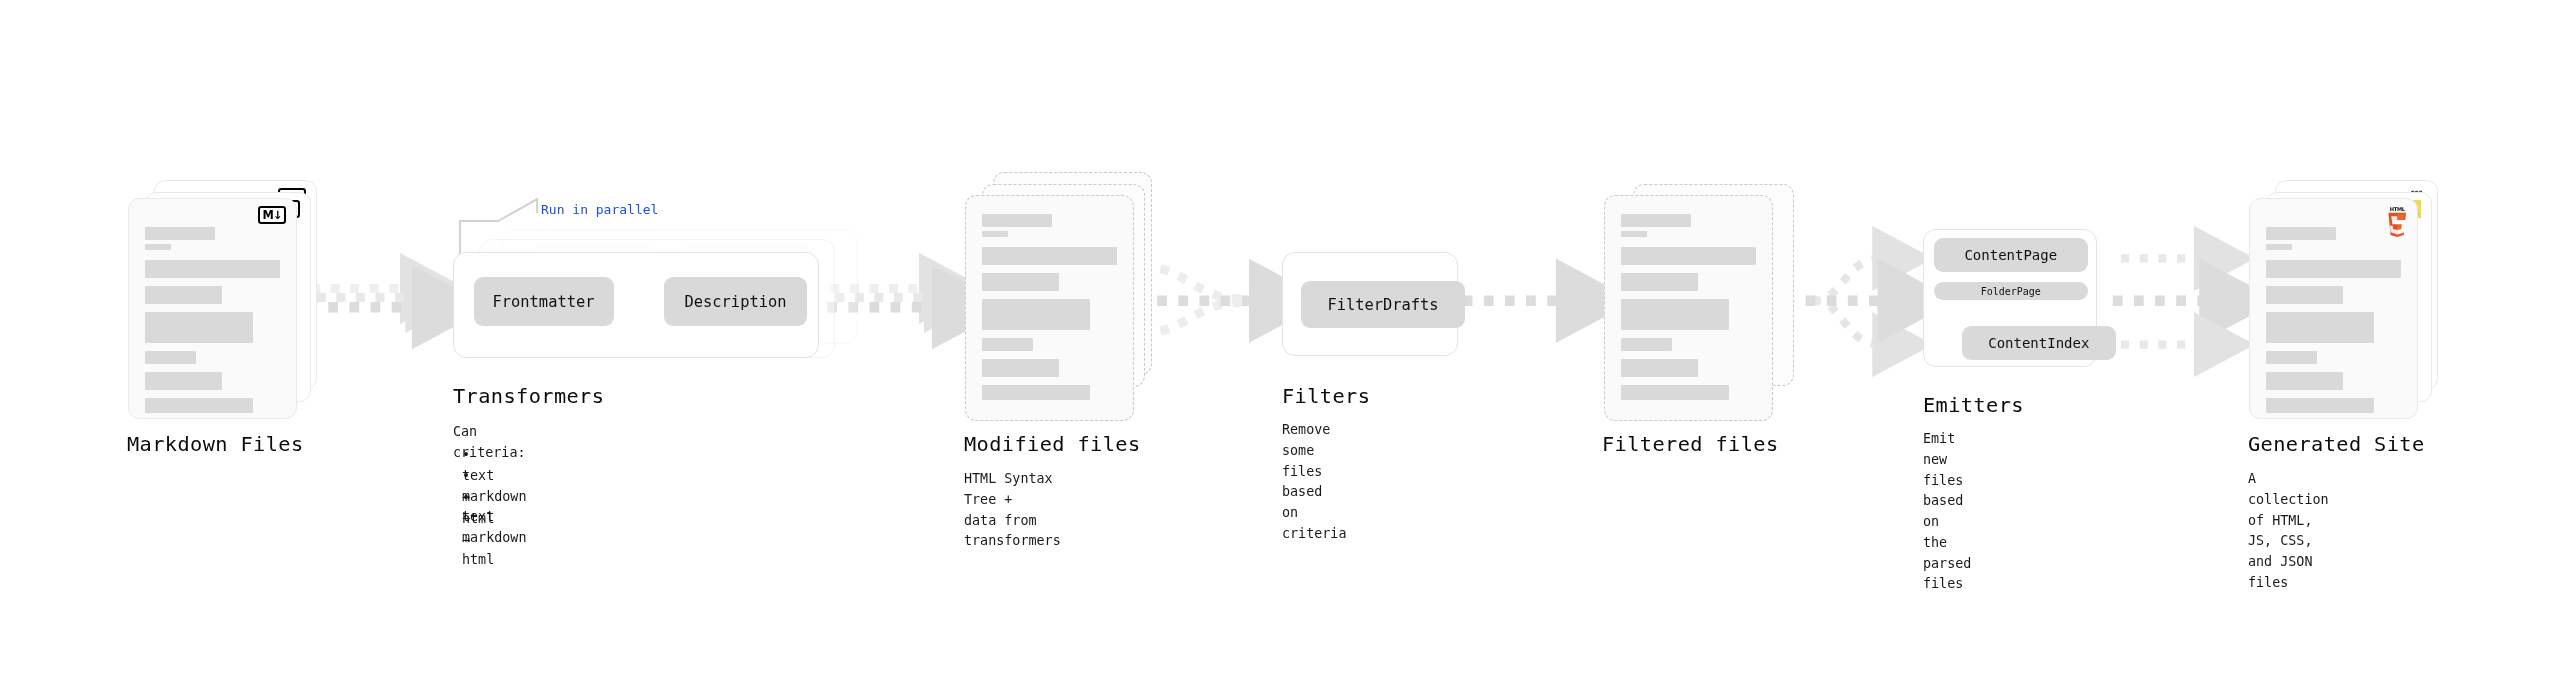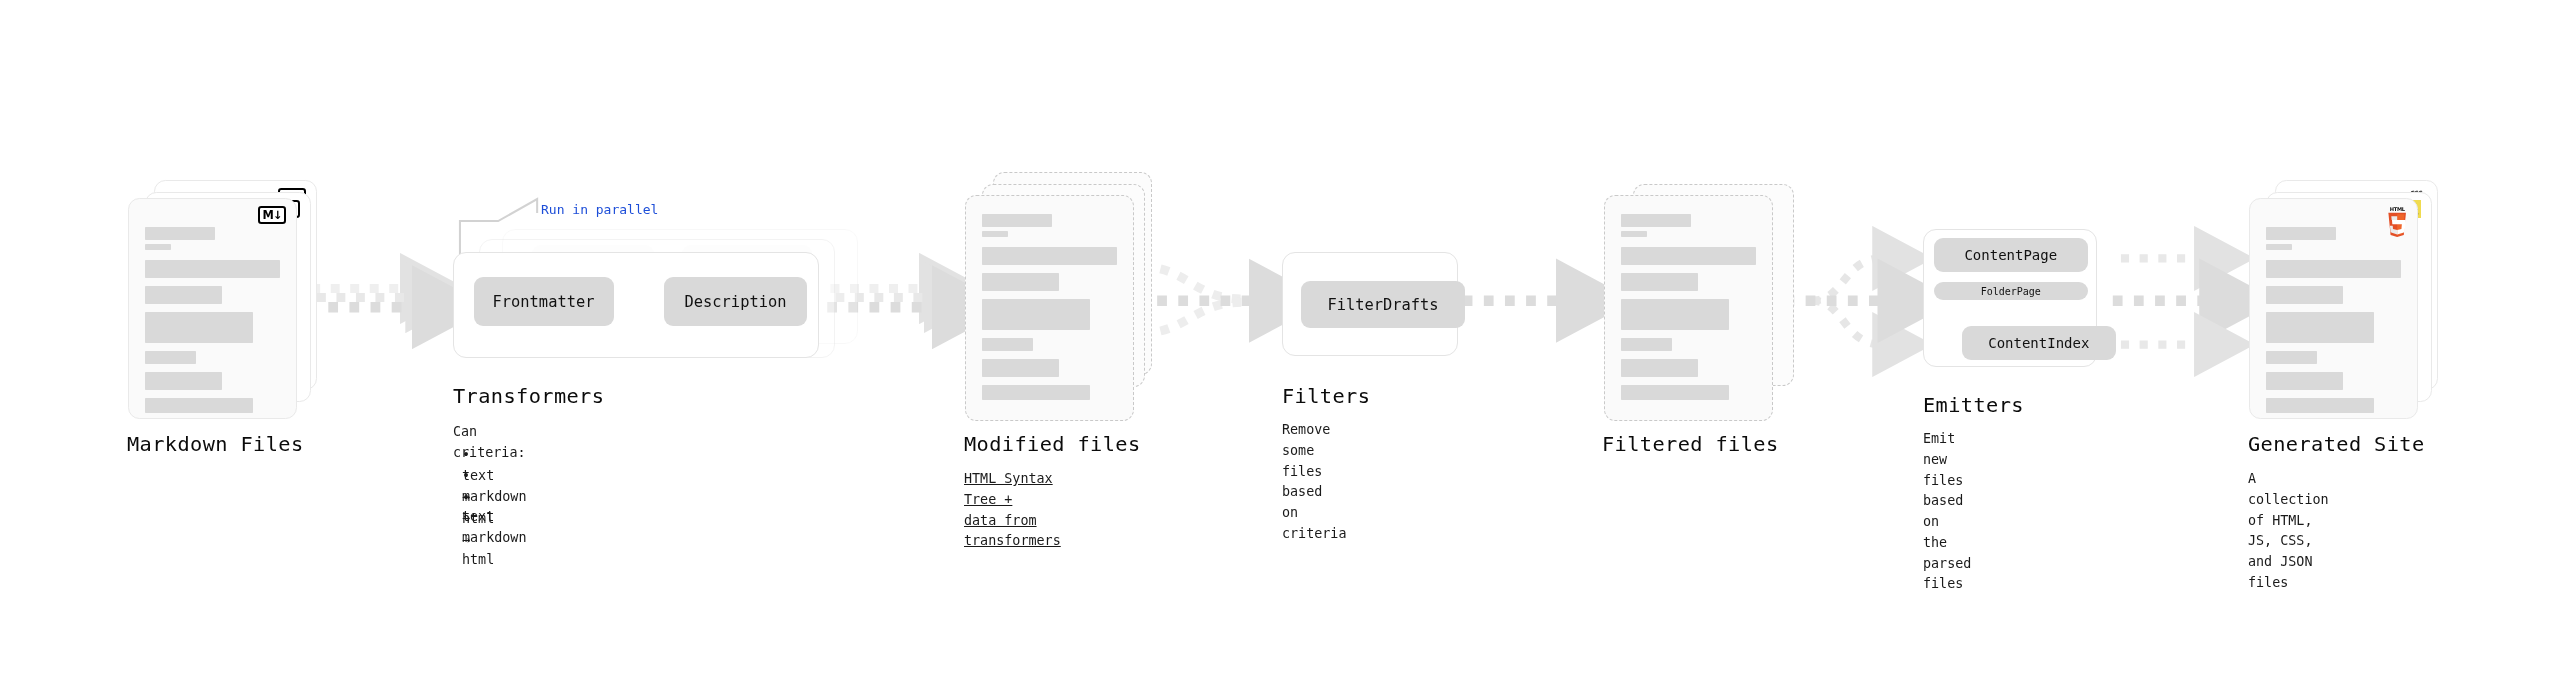--- a/index.html
+++ b/index.html
@@ -249,21 +249,21 @@
         <div class="bar b3"></div>
         <div class="bar b4"></div>
         <div class="bar b5"></div>
         <div class="bar b6"></div>
         <div class="bar b7"></div>
         <div class="bar b8"></div>
       </div>
     </div>
 
     <div class="title" style="left:964px; top:432px;">Modified files</div>
-    <div class="desc" style="left:964px; top:469px;text-decoration:underline;">HTML Syntax Tree +
+    <div class="desc" style="left:964px; top:469px;">HTML Syntax Tree +
 data from transformers</div>
   </div>
 
   <div class="node">
 
     <div class="rbox" style="left:1282px; top:252px; width:176px; height:104px;">
       <div class="chip" style="left:18px; top:28px; width:164px; height:47px;">FilterDrafts</div>
     </div>
 
     <div class="title" style="left:1282px; top:384px;">Filters</div>

